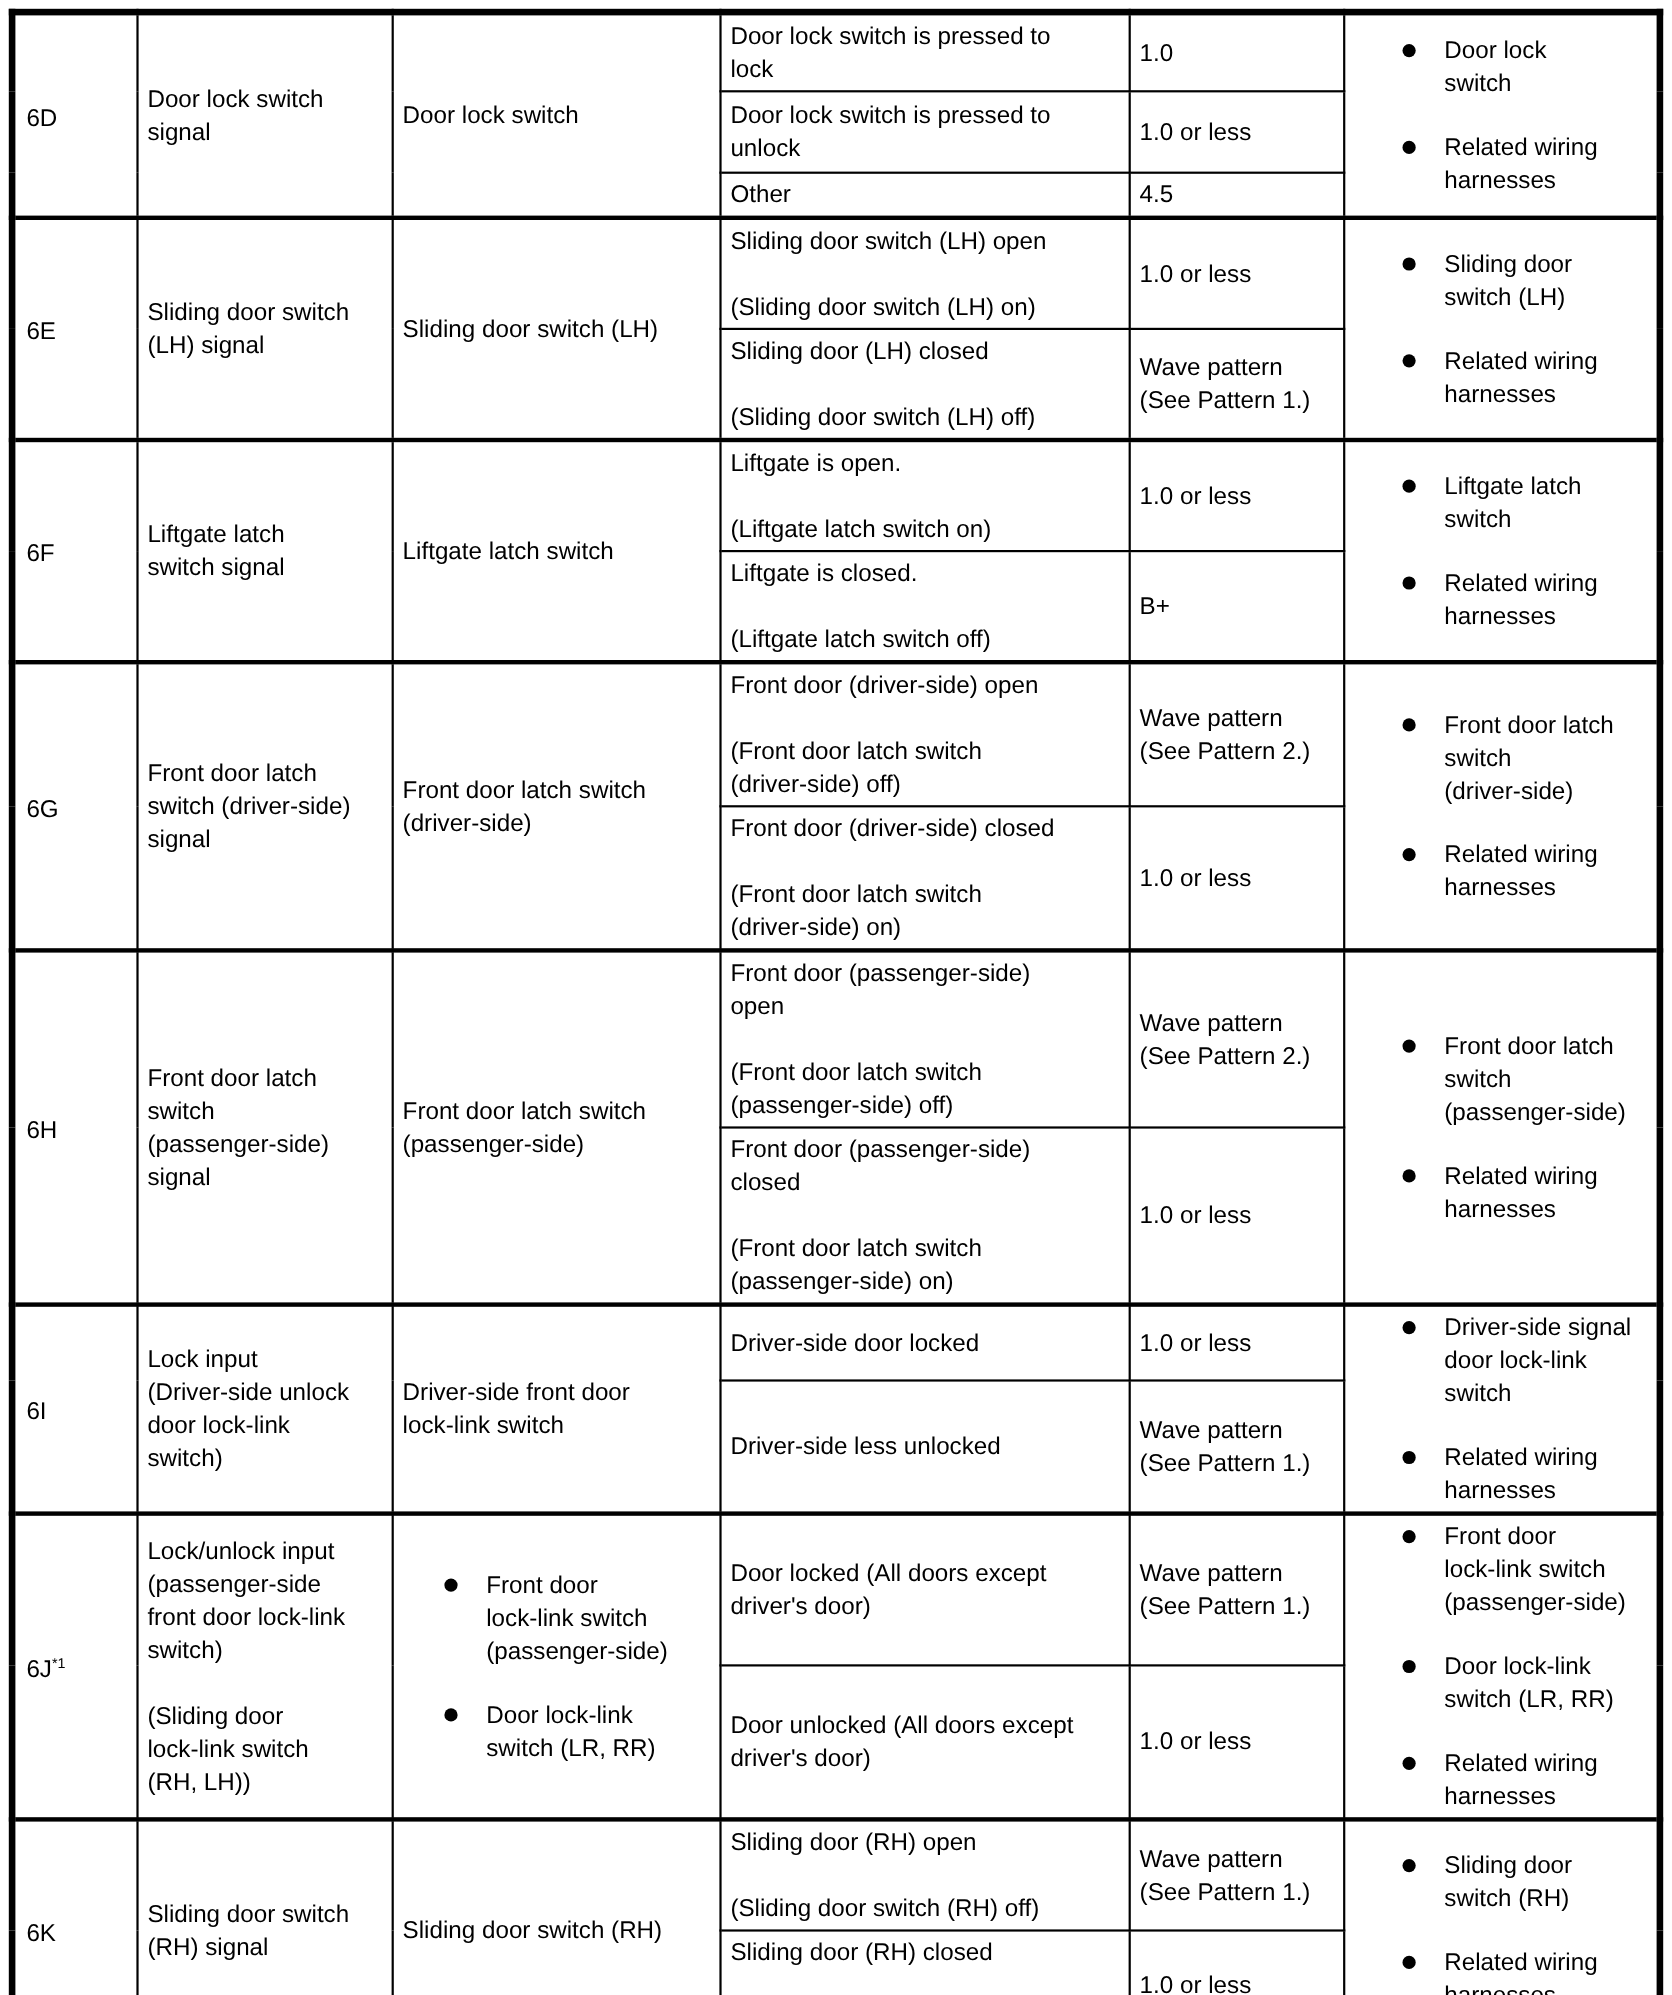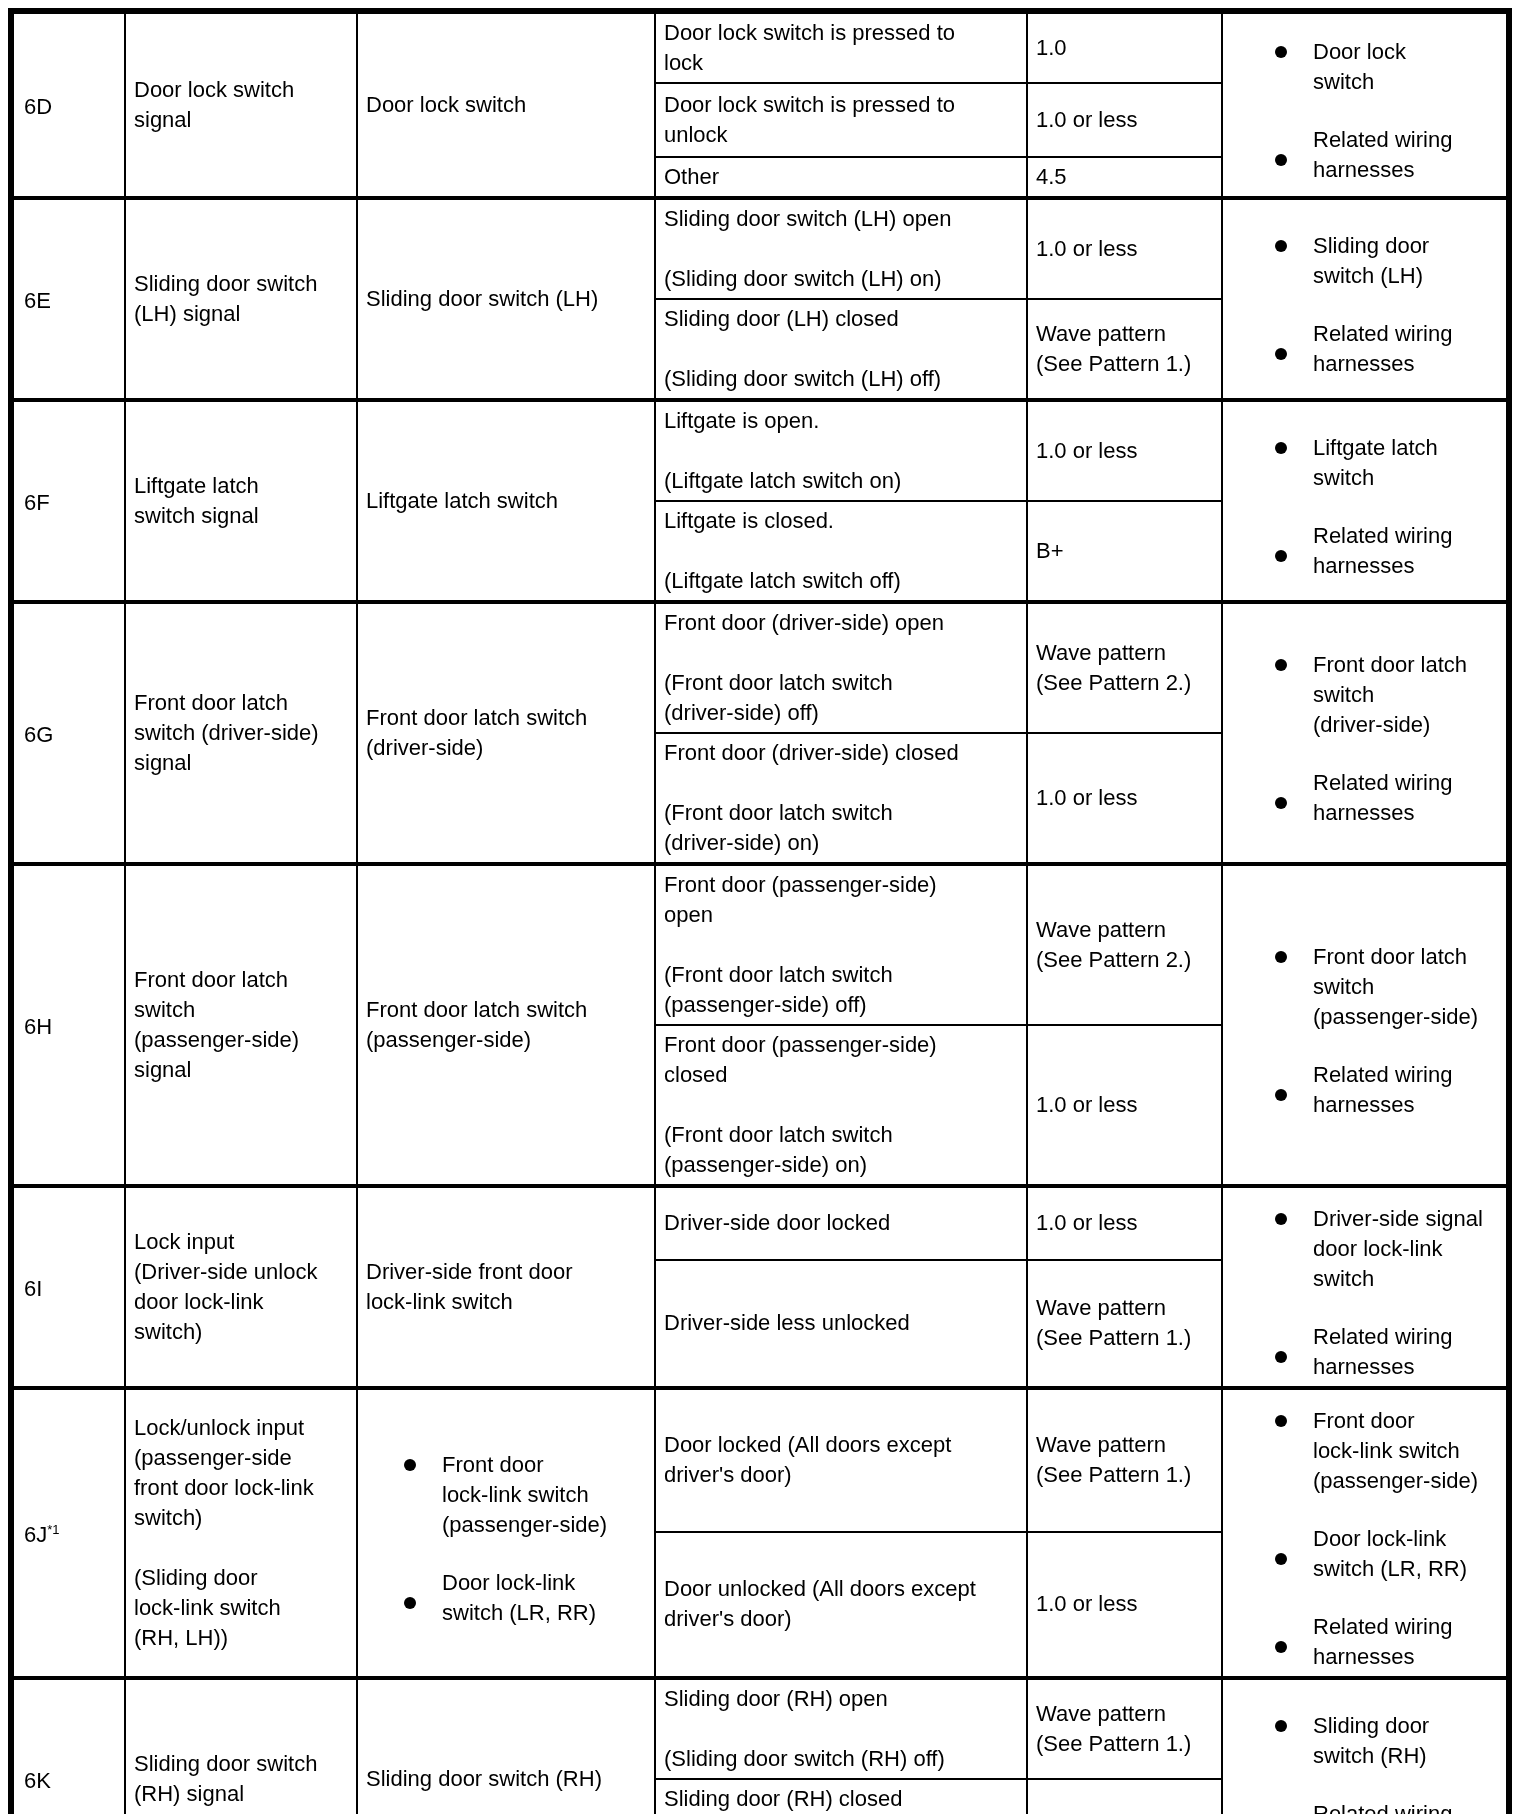--- a/index.html
+++ b/index.html
@@ -18,22 +18,22 @@
     border:2px solid #000;
     vertical-align:middle;
     padding:4px 8px;
     overflow:hidden;
   }
   td.txt{white-space:pre-line;}
   .c-id{padding-left:10px;}
   .c-id sup{font-size:13px;vertical-align:super;letter-spacing:0;}
   .c-parts{padding-left:52px;padding-right:4px;}
   .c-switch-bullets{padding-left:46px;padding-right:4px;}
-  .bi{display:flex;align-items:flex-start;margin-top:12px;}
-  .bi + .bi{margin-top:28px;align-items:center;}
+  .bi{display:flex;align-items:flex-start;}
+  .bi + .bi{margin-top:28px;}
   .dot{flex:0 0 12px;width:12px;height:12px;border-radius:50%;background:#000;margin:9px 26px 0 0;}
   .bt{white-space:pre-line;}
 </style>
 </head>
 <body>
 
 <div class="sheet">
 <table class="spec">
   <colgroup>
     <col style="width:114px">

